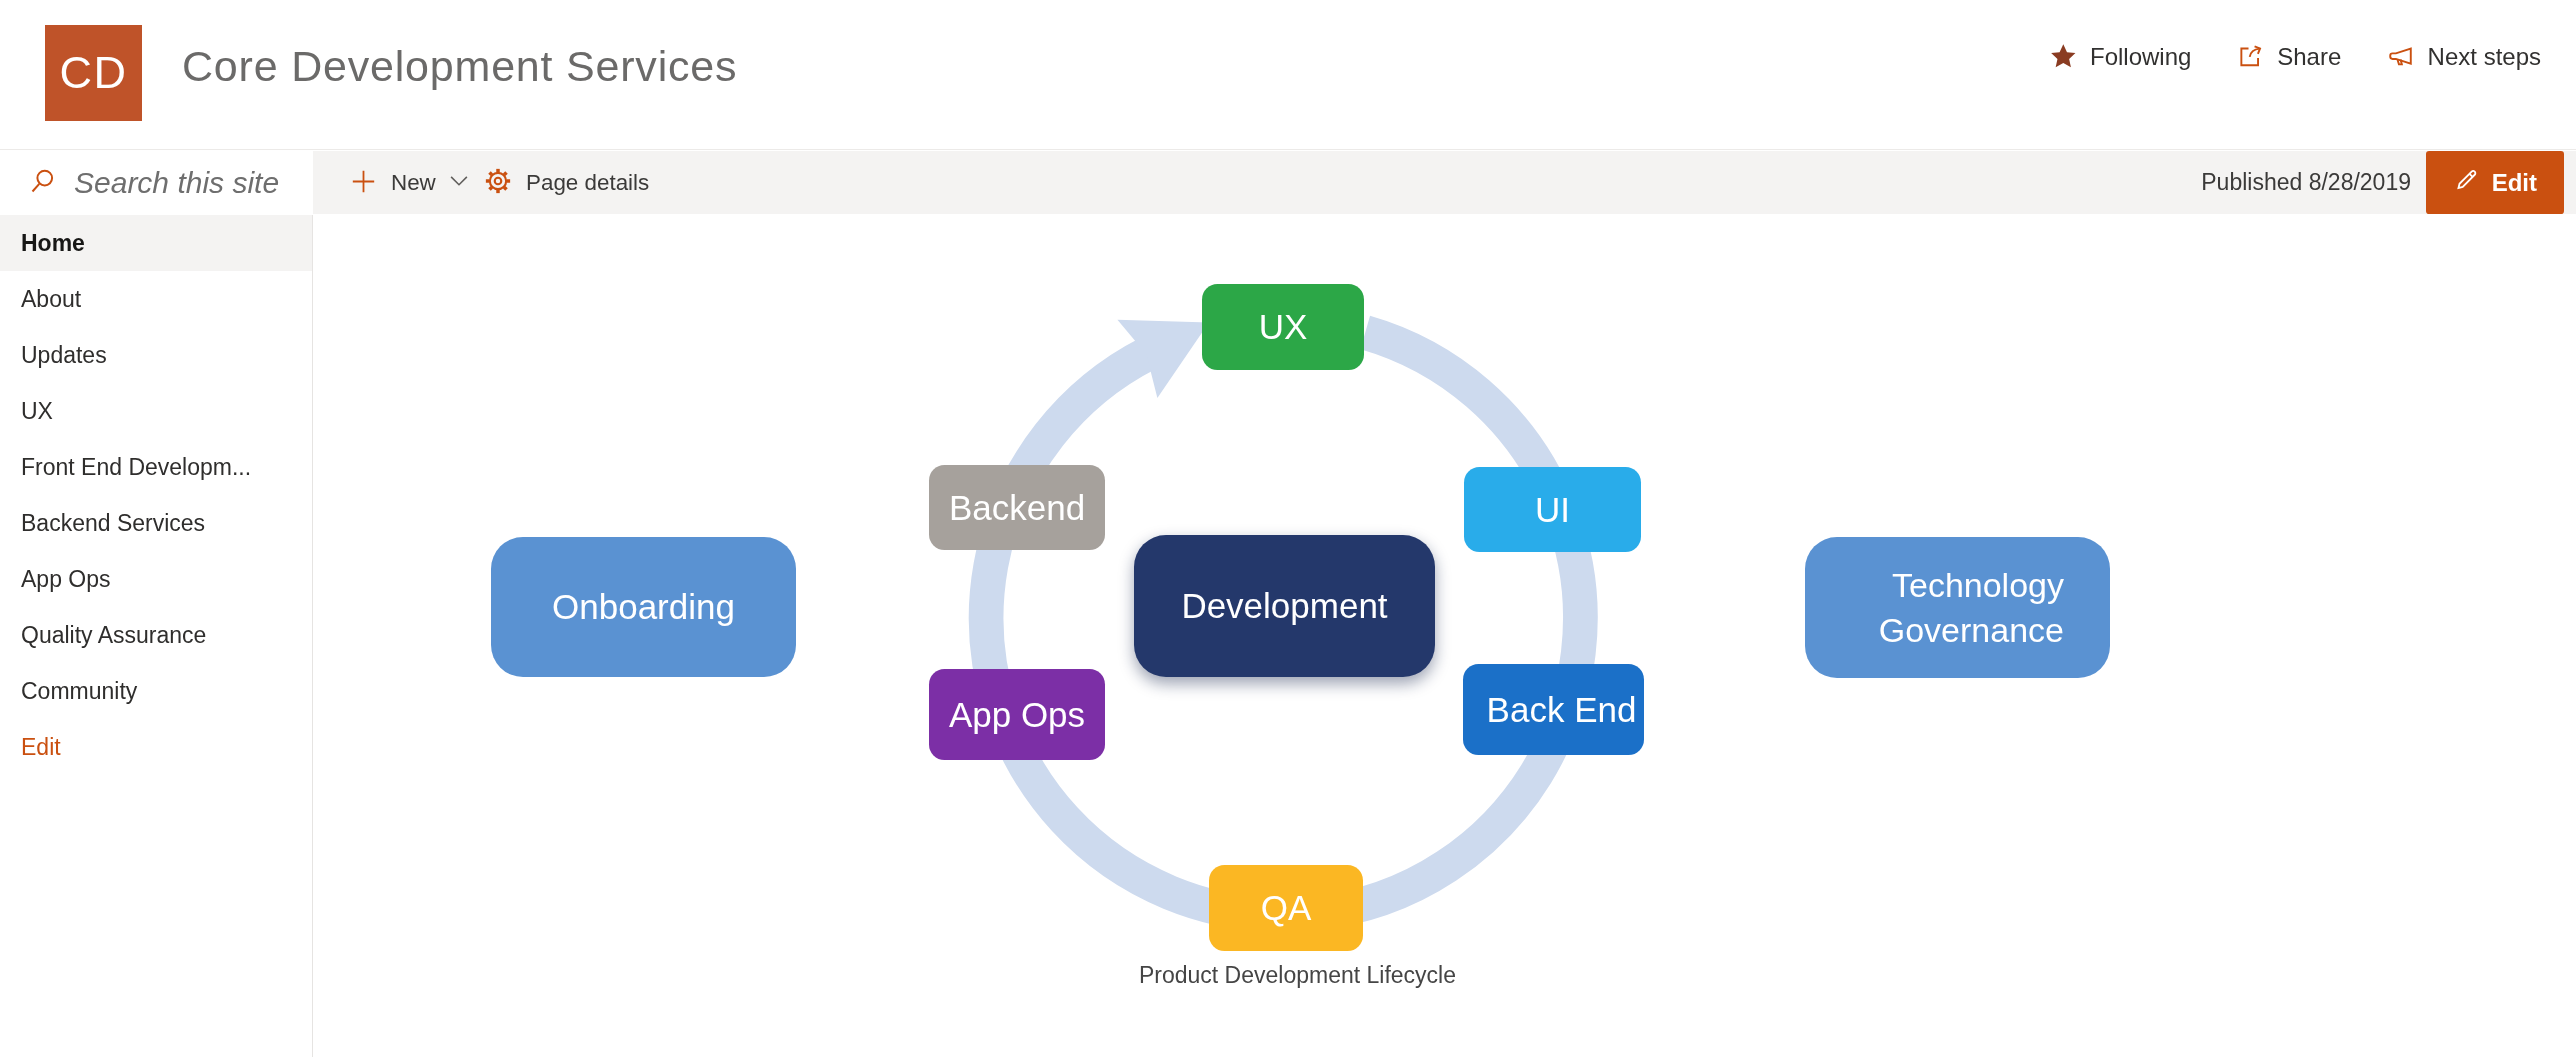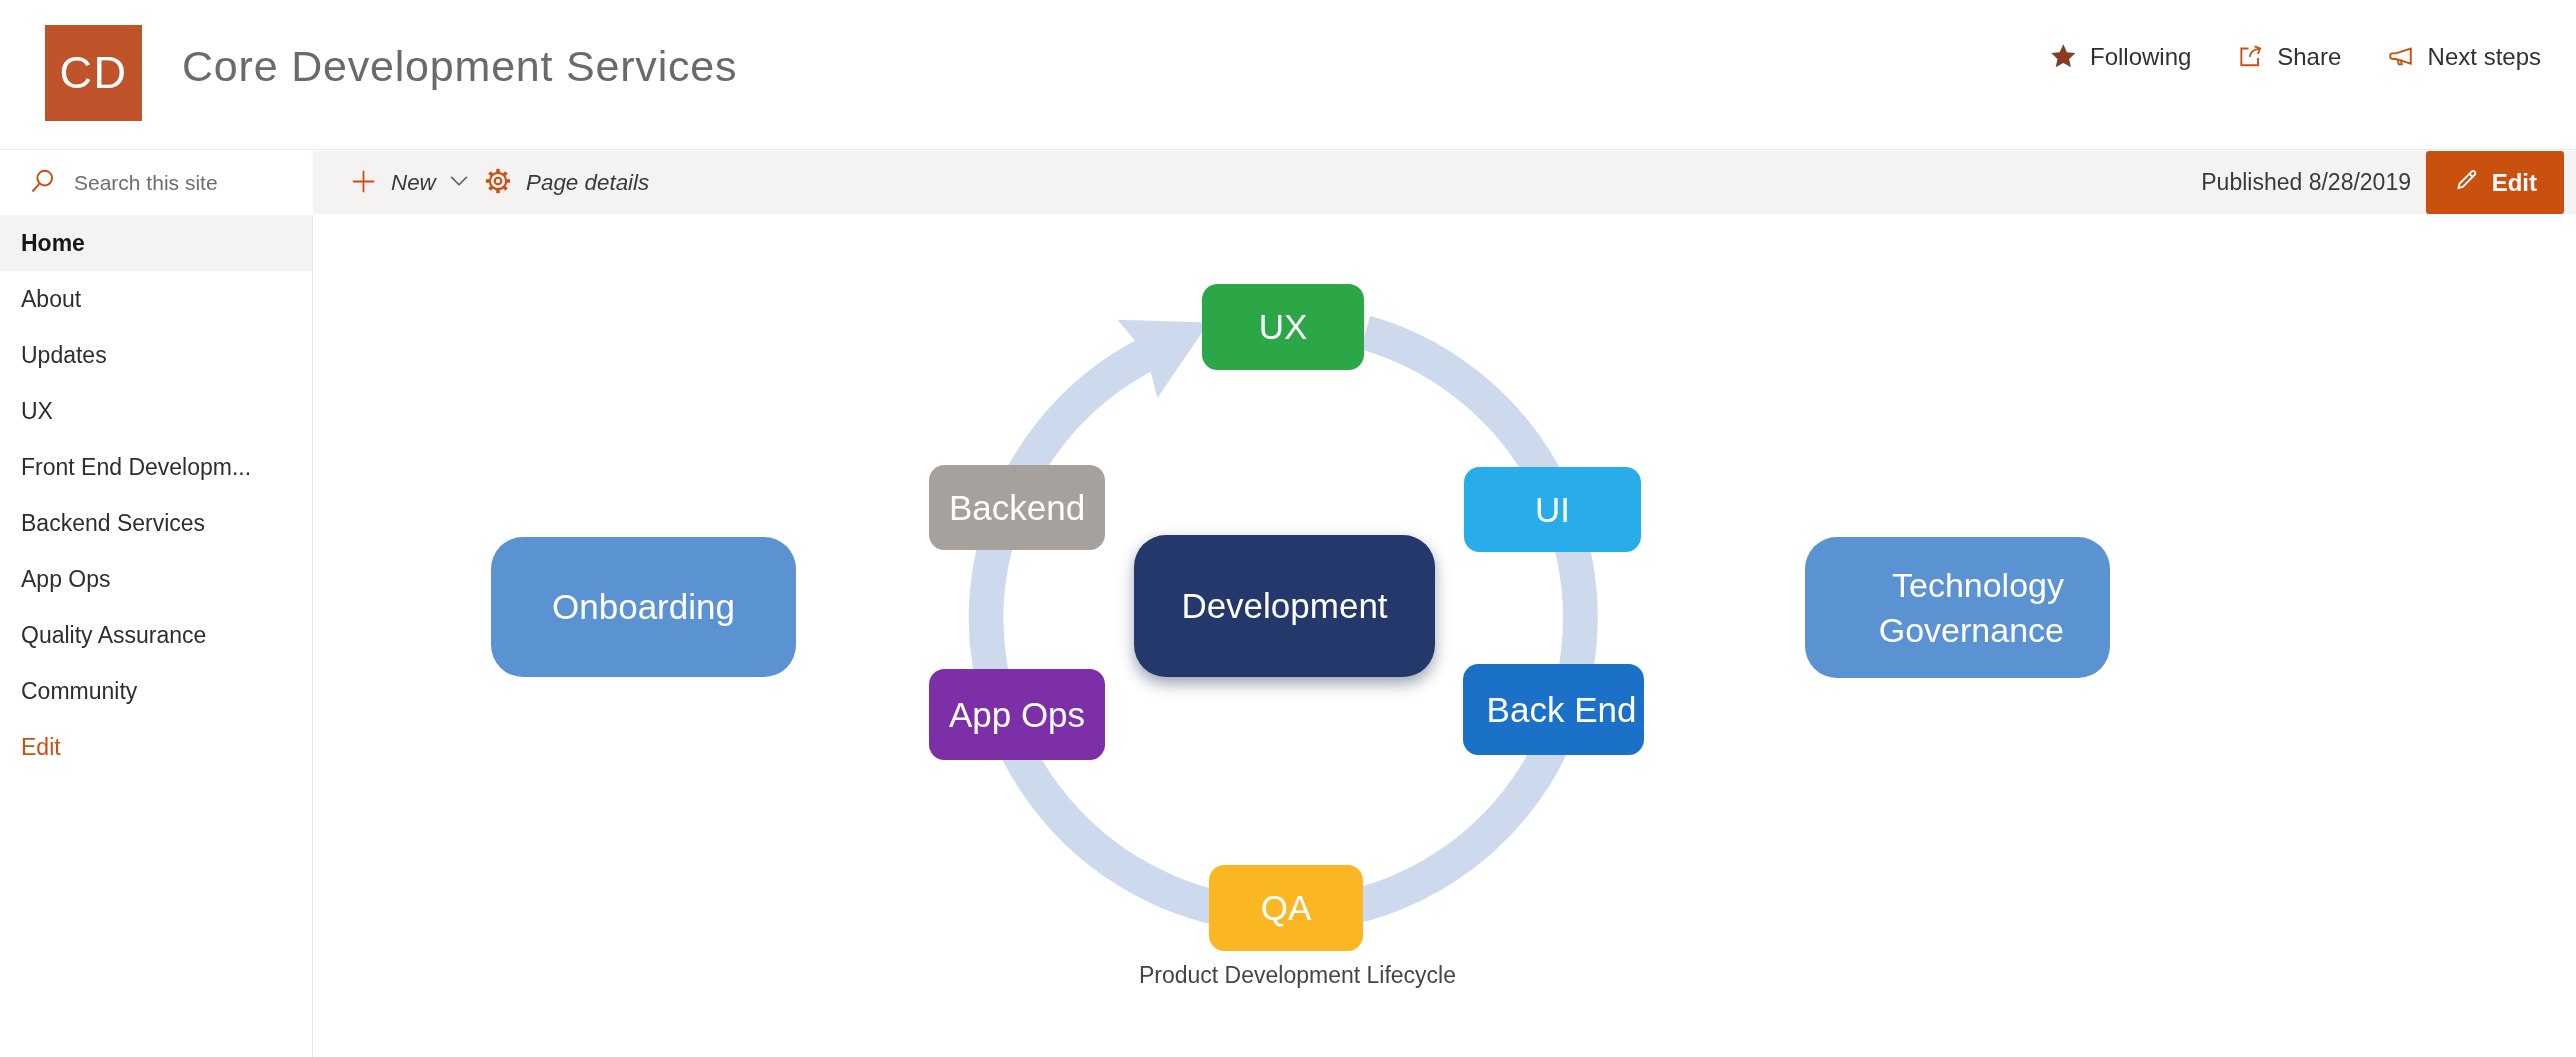--- a/index.html
+++ b/index.html
@@ -12,27 +12,27 @@
   .logo { position:absolute; left:45px; top:25px; width:97px; height:96px; background:#bf5329; color:#fff;
           display:flex; align-items:center; justify-content:center; font-size:45px; font-weight:300; letter-spacing:1.5px; }
   .site-title { position:absolute; left:182px; top:42px; font-size:43px; font-weight:300; color:#6b6a69; letter-spacing:0.8px; white-space:nowrap; }
   .header-actions { position:absolute; right:35px; top:32px; height:49px; display:flex; align-items:center; gap:45px; }
   .h-action { display:flex; align-items:flex-end; gap:12.3px; font-size:24px; color:#323130; cursor:pointer; white-space:nowrap; }
   .h-action svg { display:block; }
 
   
   .toolbar { position:absolute; left:0; top:151px; width:2576px; height:63px; }
   .search-cell { position:absolute; left:0; top:0; width:313px; height:63px; background:#fff; display:flex; align-items:center; padding-left:29px; gap:17px; }
-  .search-input { border:none; outline:none; background:transparent; font-size:21px; color:#4c1d95; width:216px; font-family:"Liberation Sans",sans-serif; }
+  .search-input { border:none; outline:none; background:transparent; font-size:30px; color:#4c1d95; width:216px; font-family:"Liberation Sans",sans-serif;font-style:italic; }
   .search-input::placeholder { color:#6e6e6e; }
   .toolbar-main { position:absolute; left:313px; top:0; right:0; height:63px; background:#f4f3f2; }
   .tb-group { position:absolute; top:0; height:63px; display:flex; align-items:center; gap:14px; cursor:pointer; }
   .tb-new { left:37px; }
   .tb-pagedetails { left:171px; }
-  .tb-label { font-size:22.4px; color:#3b3a39; white-space:nowrap;font-style:italic; }
+  .tb-label { font-size:22.4px; color:#3b3a39; white-space:nowrap; }
   .published { position:absolute; right:165px; top:0; height:63px; display:flex; align-items:center; font-size:23px; color:#3b3a39; white-space:nowrap; }
   .edit-btn { position:absolute; right:11.6px; top:0; width:138px; height:63px; background:#ca5010; border:none; border-radius:3.1px;
               display:flex; align-items:center; justify-content:center; gap:12.3px; color:#fff; font-size:24px; font-weight:bold; cursor:pointer;
               font-family:"Liberation Sans",sans-serif; }
 
   
   .sidebar { position:absolute; left:0; top:215px; width:313px; bottom:0; background:#fff; border-right:1.5px solid #e6e4e2; }
   .nav-item { height:56px; display:flex; align-items:center; padding-left:21px; font-size:23px; color:#2f2e2d; cursor:pointer; white-space:nowrap; }
   .nav-item.selected { background:#f4f3f2; font-weight:bold; color:#171716; }
   .nav-item.accent { color:#ca5010; }

